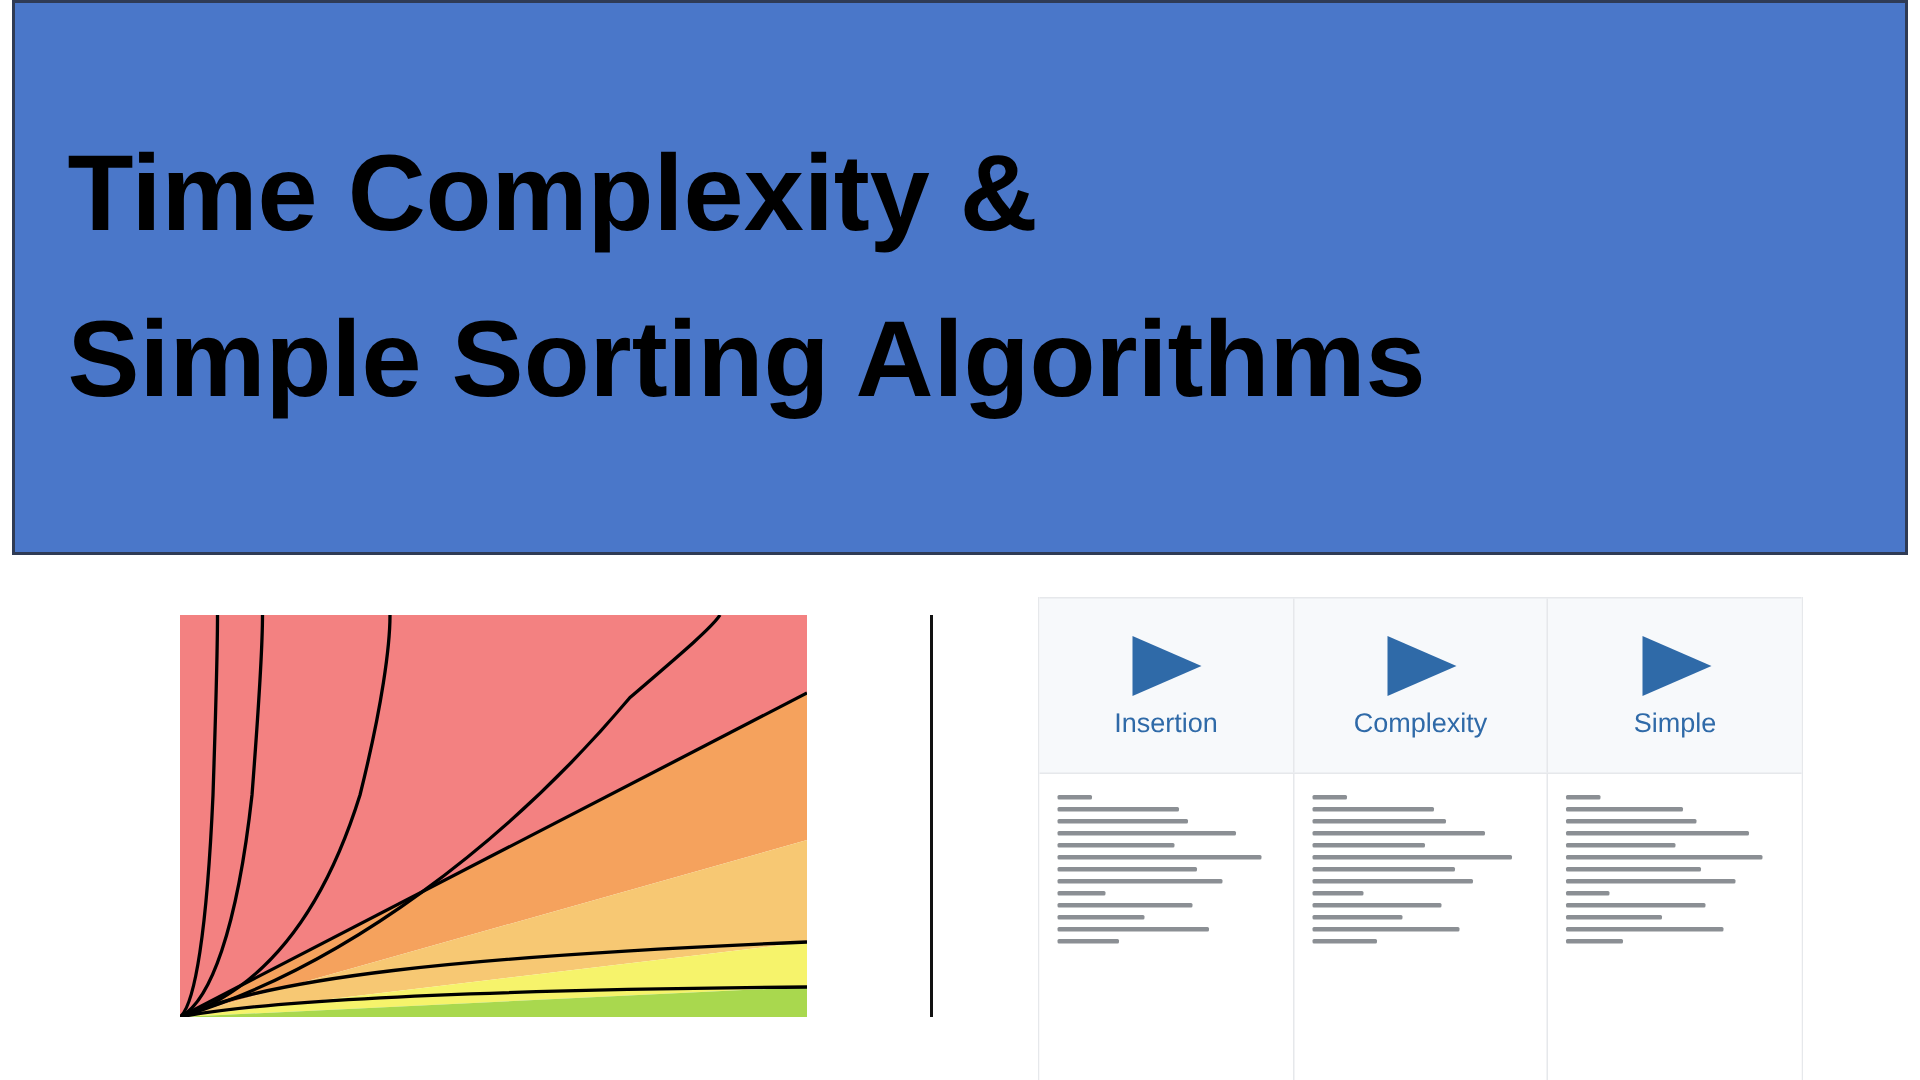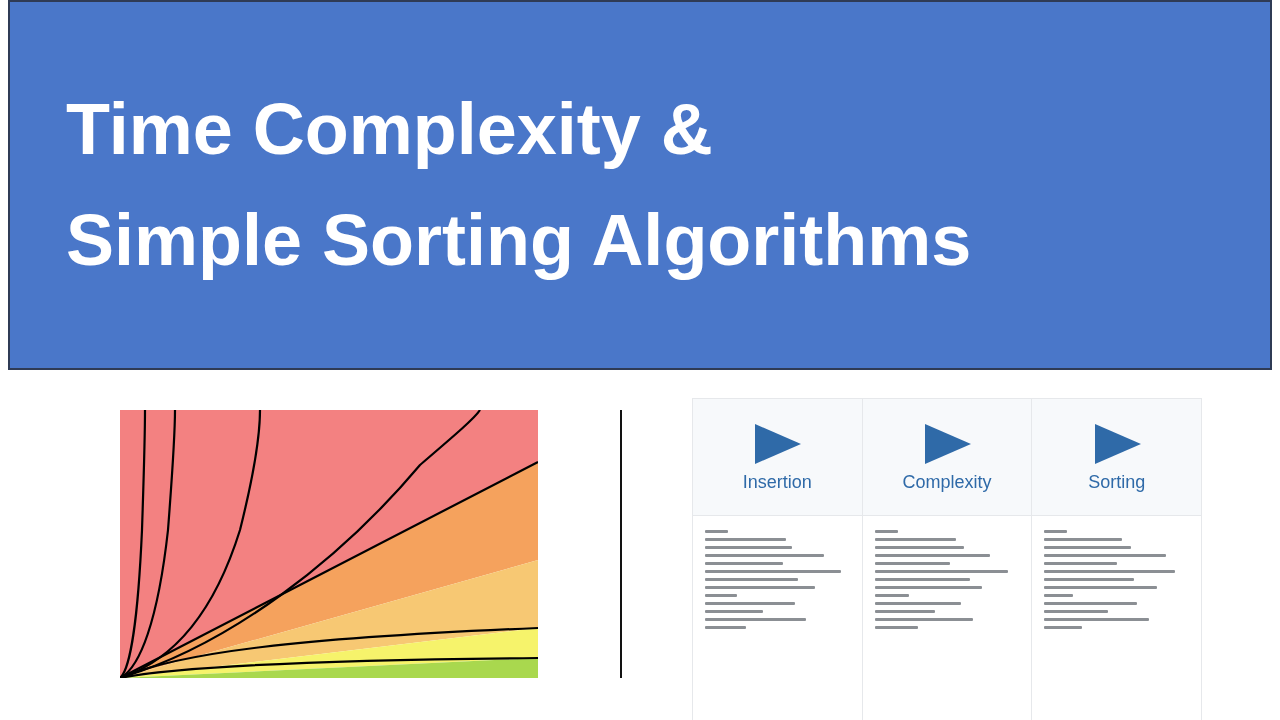--- a/index.html
+++ b/index.html
@@ -6,25 +6,25 @@
   html, body { width: 1280px; height: 720px; background: #fff; font-family: "Helvetica Neue", Helvetica, Arial, sans-serif; overflow: hidden; }
 
   .title-banner {
     position: absolute;
     left: 8px;
     top: 0;
     width: 1264px;
     height: 370px;
     background: #4a77c9;
     border: 2px solid #2f3b55;
-    color: #ffffff;
+    color: #000000;
     display: flex;
     flex-direction: column;
     justify-content: center;
-    padding-left: 56px;
+    padding-left: 35px;
     padding-right: 40px;
   }
   .title-line {
     font-size: 72px;
     font-weight: 700;
     line-height: 1.1;
   }
   .title-line + .title-line { margin-top: 32px; }
 
   .stage {
@@ -169,21 +169,21 @@
             </svg>
         </span>
         <span class="sorting-label">Complexity</span>
       </div>
       <div class="sorting-col">
         <span class="play-icon">
           <svg viewBox="0 0 56 44">
               <polygon points="6,2 52,22 6,42" fill="#2f6aa8"></polygon>
             </svg>
         </span>
-        <span class="sorting-label">Sorting</span>
+        <span class="sorting-label">Simple</span>
       </div>
     </div>
     <div class="sorting-body">
       <div class="code-col">
           <div class="code-line" style="width: 16%;"></div>
           <div class="code-line" style="width: 56%;"></div>
           <div class="code-line" style="width: 60%;"></div>
           <div class="code-line" style="width: 82%;"></div>
           <div class="code-line" style="width: 54%;"></div>
           <div class="code-line" style="width: 94%;"></div>

